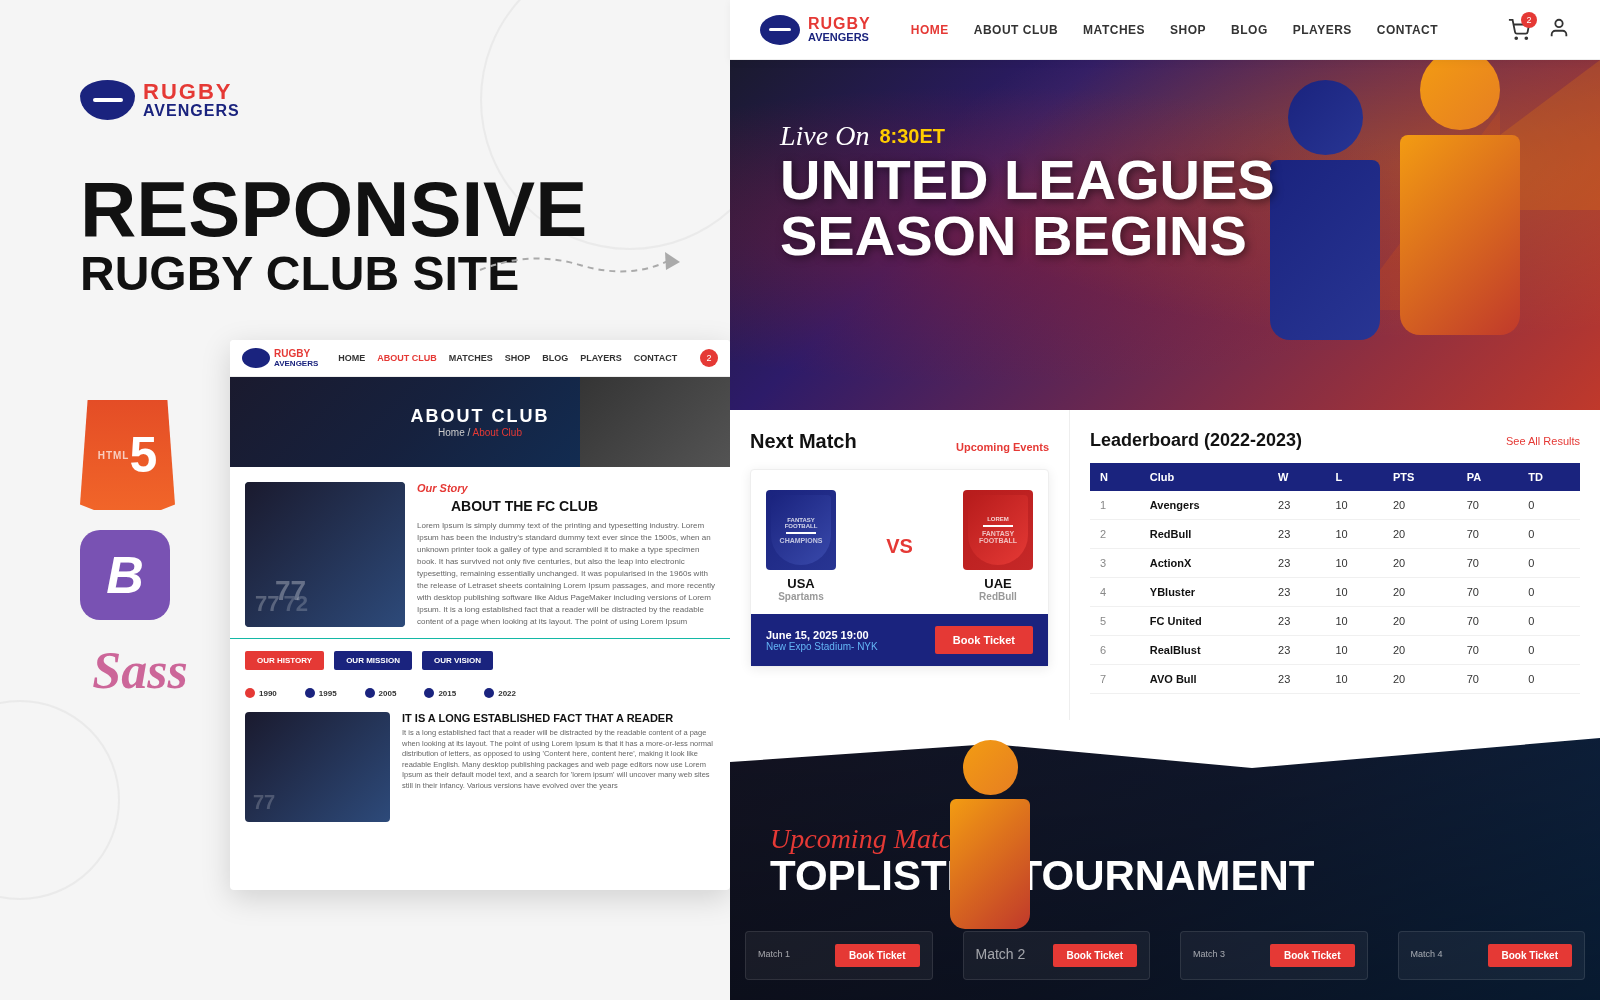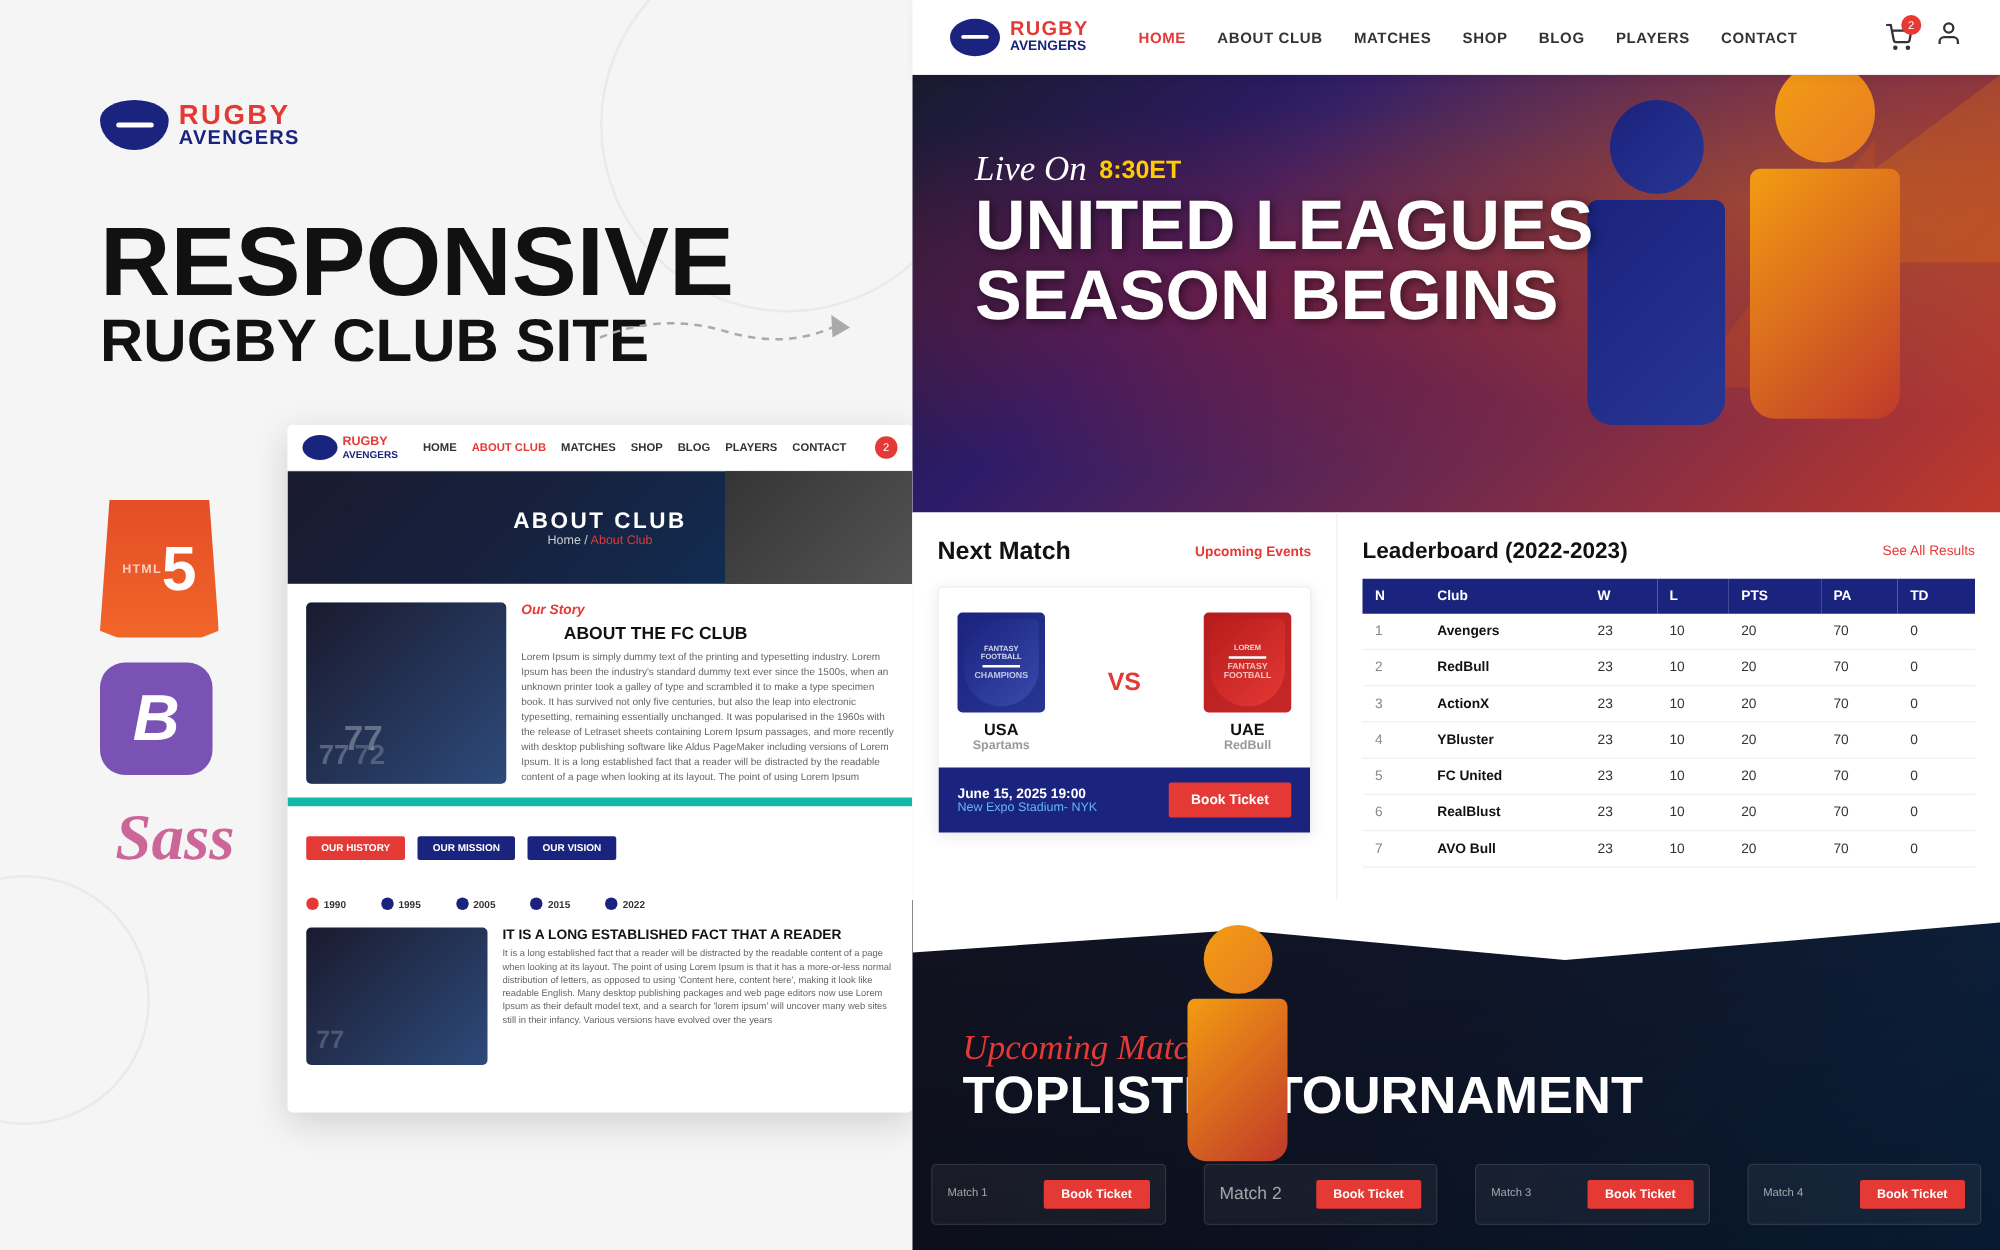--- a/index.html
+++ b/index.html
@@ -193,22 +193,22 @@
       position: absolute; bottom: 20px; left: 30px;
       font-size: 28px; font-weight: 900; color: rgba(255,255,255,0.3);
     }
     .about-text-col { flex: 1; }
     .our-story-label { font-size: 11px; color: #e53935; font-style: italic; font-weight: 600; margin-bottom: 4px; }
     .about-title { font-size: 14px; font-weight: 900; color: #111; margin-bottom: 6px; text-transform: uppercase; margin-left: 34px; }
     .about-para { font-size: 8px; color: #666; line-height: 1.5; }
 
     
     .about-tabs {
-      display: flex; gap: 10px; padding: 24px 15px;
-      border-top: 7px solid #14b8a6;
+      display: flex; gap: 10px; padding: 12px 15px;
+      border-top: 1px solid #14b8a6;
     }
     .tab-btn {
       padding: 5px 12px; font-size: 8px; font-weight: 700;
       border: none; border-radius: 2px; cursor: pointer;
     }
     .tab-btn.active { background: #e53935; color: white; }
     .tab-btn.inactive { background: #1a237e; color: white; }
 
     
     .timeline-dots {
@@ -359,21 +359,21 @@
     }
 
     
     .next-match-panel {
       width: 340px;
       background: white;
       padding: 20px;
       border-right: 1px solid #eee;
     }
     .section-header {
-      display: flex; justify-content: space-between; align-items: center;
+      display: flex; justify-content: space-between; align-items: flex-end;
       margin-bottom: 16px;
     }
     .section-title { font-size: 20px; font-weight: 900; color: #111; }
     .section-link { font-size: 11px; color: #e53935; font-weight: 600; cursor: pointer; }
 
     
     .match-card {
       background: white;
       border: 1px solid #eee;
       border-radius: 4px;

